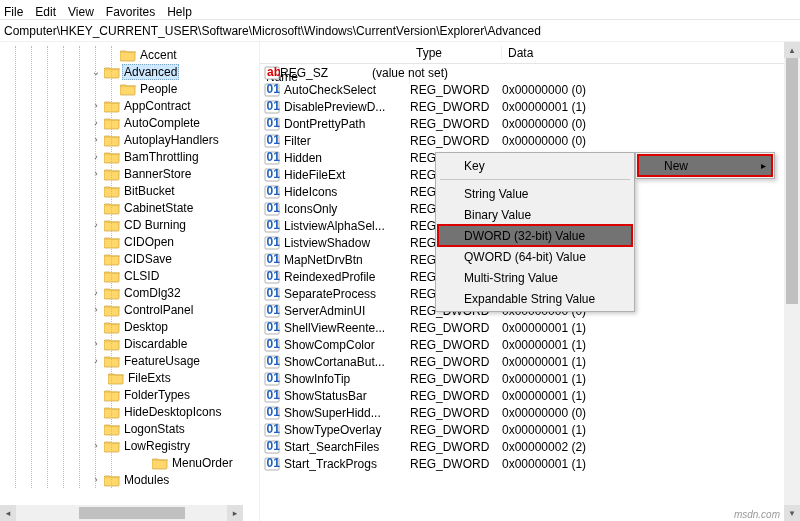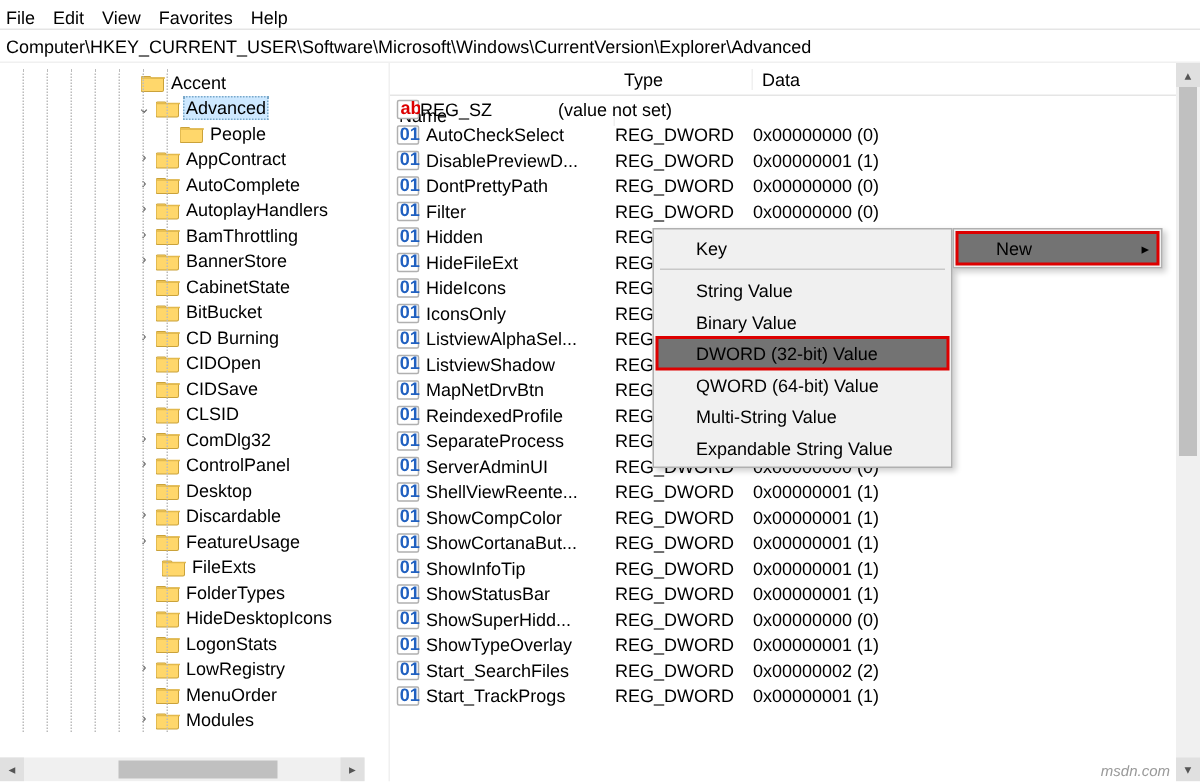--- a/index.html
+++ b/index.html
@@ -63,21 +63,21 @@
 <div class="main">
   <div class="tree">
     <div class="tree-inner" id="tree-inner">
         <div class="guide" style="left: 15px;"></div>
         <div class="guide" style="left: 31px;"></div>
         <div class="guide" style="left: 47px;"></div>
         <div class="guide" style="left: 63px;"></div>
         <div class="guide" style="left: 79px;"></div>
         <div class="guide" style="left: 95px;"></div>
         <div class="guide" style="left: 111px;"></div>
-        <div class="tree-row" style="padding-left: 80px;">
+        <div class="tree-row" style="padding-left: 106px;">
           <span class="twisty none">›</span>
           <span class="folder">
             <svg width="16" height="14" viewBox="0 0 16 14">
               <path d="M1 3h5l1 1h8v8a1 1 0 0 1-1 1H1a1 1 0 0 1-1-1V4a1 1 0 0 1 1-1z" fill="#ffd76b" stroke="#caa23a" stroke-width=".7"></path>
               <path d="M0 4h16" stroke="#e2b94d"></path>
             </svg>
           </span>
           <span class="tlabel">Accent</span>
         </div>
         <div class="tree-row" style="padding-left: 90px;">
@@ -151,33 +151,33 @@
           <span class="tlabel">BannerStore</span>
         </div>
         <div class="tree-row" style="padding-left: 90px;">
           <span class="twisty none">›</span>
           <span class="folder">
             <svg width="16" height="14" viewBox="0 0 16 14">
               <path d="M1 3h5l1 1h8v8a1 1 0 0 1-1 1H1a1 1 0 0 1-1-1V4a1 1 0 0 1 1-1z" fill="#ffd76b" stroke="#caa23a" stroke-width=".7"></path>
               <path d="M0 4h16" stroke="#e2b94d"></path>
             </svg>
           </span>
+          <span class="tlabel">BitBucket</span>
+        </div>
+        <div class="tree-row" style="padding-left: 90px;">
+          <span class="twisty none">›</span>
+          <span class="folder">
+            <svg width="16" height="14" viewBox="0 0 16 14">
+              <path d="M1 3h5l1 1h8v8a1 1 0 0 1-1 1H1a1 1 0 0 1-1-1V4a1 1 0 0 1 1-1z" fill="#ffd76b" stroke="#caa23a" stroke-width=".7"></path>
+              <path d="M0 4h16" stroke="#e2b94d"></path>
+            </svg>
+          </span>
           <span class="tlabel">CabinetState</span>
         </div>
         <div class="tree-row" style="padding-left: 90px;">
-          <span class="twisty none">›</span>
-          <span class="folder">
-            <svg width="16" height="14" viewBox="0 0 16 14">
-              <path d="M1 3h5l1 1h8v8a1 1 0 0 1-1 1H1a1 1 0 0 1-1-1V4a1 1 0 0 1 1-1z" fill="#ffd76b" stroke="#caa23a" stroke-width=".7"></path>
-              <path d="M0 4h16" stroke="#e2b94d"></path>
-            </svg>
-          </span>
-          <span class="tlabel">BitBucket</span>
-        </div>
-        <div class="tree-row" style="padding-left: 90px;">
           <span class="twisty">›</span>
           <span class="folder">
             <svg width="16" height="14" viewBox="0 0 16 14">
               <path d="M1 3h5l1 1h8v8a1 1 0 0 1-1 1H1a1 1 0 0 1-1-1V4a1 1 0 0 1 1-1z" fill="#ffd76b" stroke="#caa23a" stroke-width=".7"></path>
               <path d="M0 4h16" stroke="#e2b94d"></path>
             </svg>
           </span>
           <span class="tlabel">CD Burning</span>
         </div>
         <div class="tree-row" style="padding-left: 90px;">
@@ -303,21 +303,21 @@
         <div class="tree-row" style="padding-left: 90px;">
           <span class="twisty">›</span>
           <span class="folder">
             <svg width="16" height="14" viewBox="0 0 16 14">
               <path d="M1 3h5l1 1h8v8a1 1 0 0 1-1 1H1a1 1 0 0 1-1-1V4a1 1 0 0 1 1-1z" fill="#ffd76b" stroke="#caa23a" stroke-width=".7"></path>
               <path d="M0 4h16" stroke="#e2b94d"></path>
             </svg>
           </span>
           <span class="tlabel">LowRegistry</span>
         </div>
-        <div class="tree-row" style="padding-left: 90px;">
+        <div class="tree-row" style="padding-left: 90px; margin-left: 48px;">
           <span class="twisty none">›</span>
           <span class="folder">
             <svg width="16" height="14" viewBox="0 0 16 14">
               <path d="M1 3h5l1 1h8v8a1 1 0 0 1-1 1H1a1 1 0 0 1-1-1V4a1 1 0 0 1 1-1z" fill="#ffd76b" stroke="#caa23a" stroke-width=".7"></path>
               <path d="M0 4h16" stroke="#e2b94d"></path>
             </svg>
           </span>
           <span class="tlabel">MenuOrder</span>
         </div>
         <div class="tree-row" style="padding-left: 90px;">

